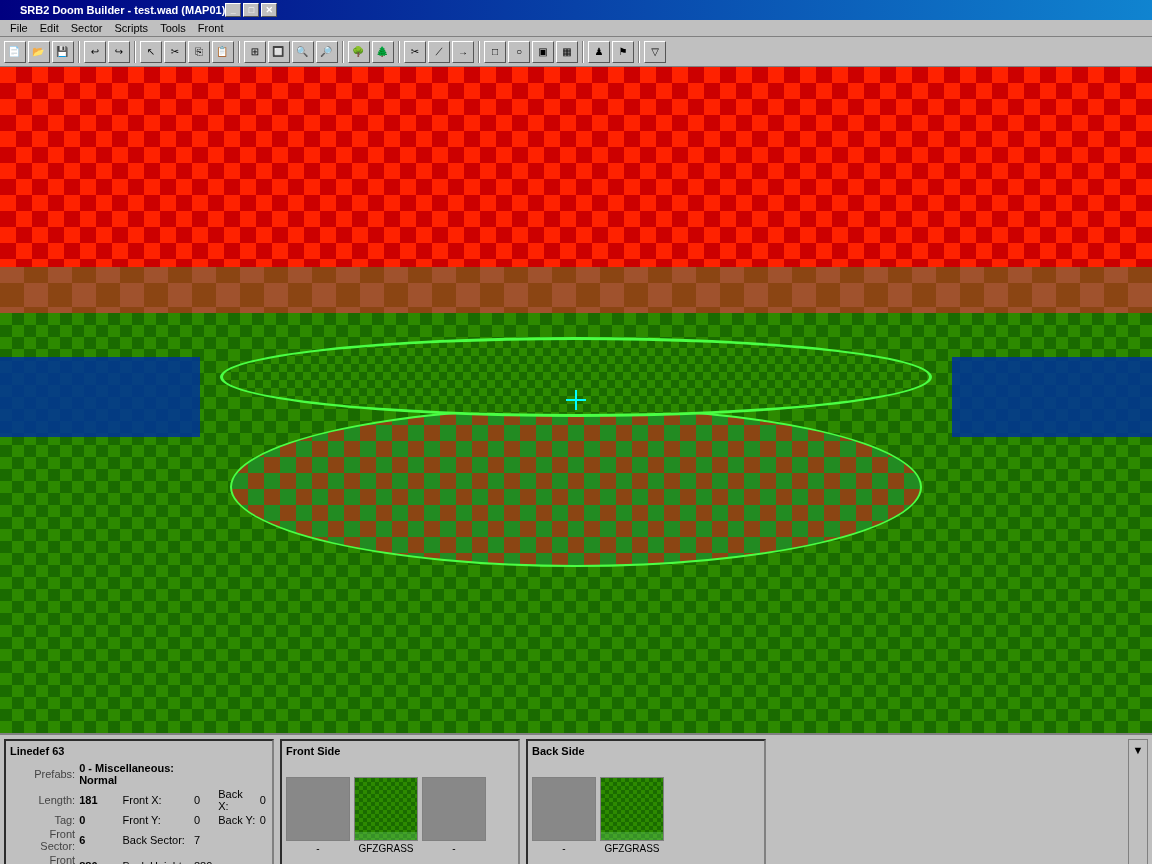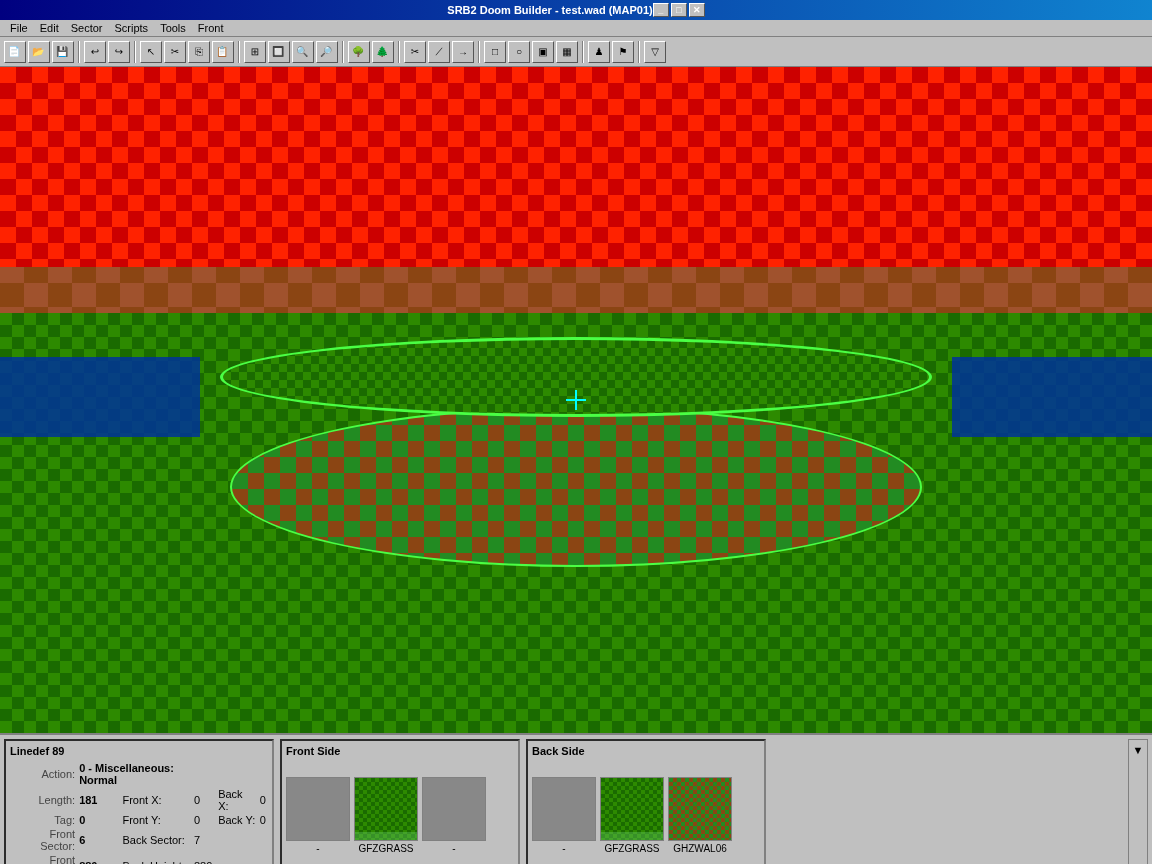--- a/index.html
+++ b/index.html
@@ -5,22 +5,22 @@
     * { margin: 0; padding: 0; box-sizing: border-box; }
     body { width: 1152px; height: 864px; overflow: hidden; font-family: 'MS Sans Serif', Arial, sans-serif; font-size: 11px; background: #c0c0c0; }
 
     
     #titlebar {
       height: 20px;
       background: linear-gradient(to right, #000080, #1084d0);
       color: white;
       display: flex;
       align-items: center;
-      justify-content: center;
-      padding: 0 8px;
+      justify-content: flex-start;
+      padding: 0 20px;
       font-size: 11px;
       font-weight: bold;
     }
     #titlebar-buttons { display: flex; gap: 2px; }
     .title-btn {
       width: 16px; height: 14px;
       background: #c0c0c0;
       border: 1px solid #fff;
       border-right-color: #555;
       border-bottom-color: #555;
@@ -341,25 +341,25 @@
     <div class="platform-top"></div>
 
     <div class="crosshair"></div>
   </div>
 </div>
 
 <div id="bottom-panel">
   <div id="info-row">
 
     <div id="linedef-info">
-      <div class="info-title">Linedef 89</div>
+      <div class="info-title">Linedef 63</div>
       <table>
         <tbody>
             <tr>
-          <td>Action:</td>
+          <td>Prefabs:</td>
           <td colspan="3">0 - Miscellaneous: Normal</td>
         </tr>
         <tr>
           <td>Length:</td>
           <td>181</td>
           <td>Front X:</td>
           <td>0</td>
           <td>Back X:</td>
           <td>0</td>
         </tr>
@@ -409,24 +409,20 @@
       <div class="side-panel-title">Back Side</div>
       <div class="texture-row">
         <div class="texture-box">
           <div class="texture-preview"></div>
           <span class="texture-label">-</span>
         </div>
         <div class="texture-box">
           <div class="texture-preview grass"></div>
           <span class="texture-label">GFZGRASS</span>
         </div>
-        <div class="texture-box">
-          <div class="texture-preview checker"></div>
-          <span class="texture-label">GHZWAL06</span>
-        </div>
       </div>
     </div>
 
     <div id="panel-dropdown" style="margin-left:auto;">
       <span>▼</span>
     </div>
   </div>
 
 </div>
 

